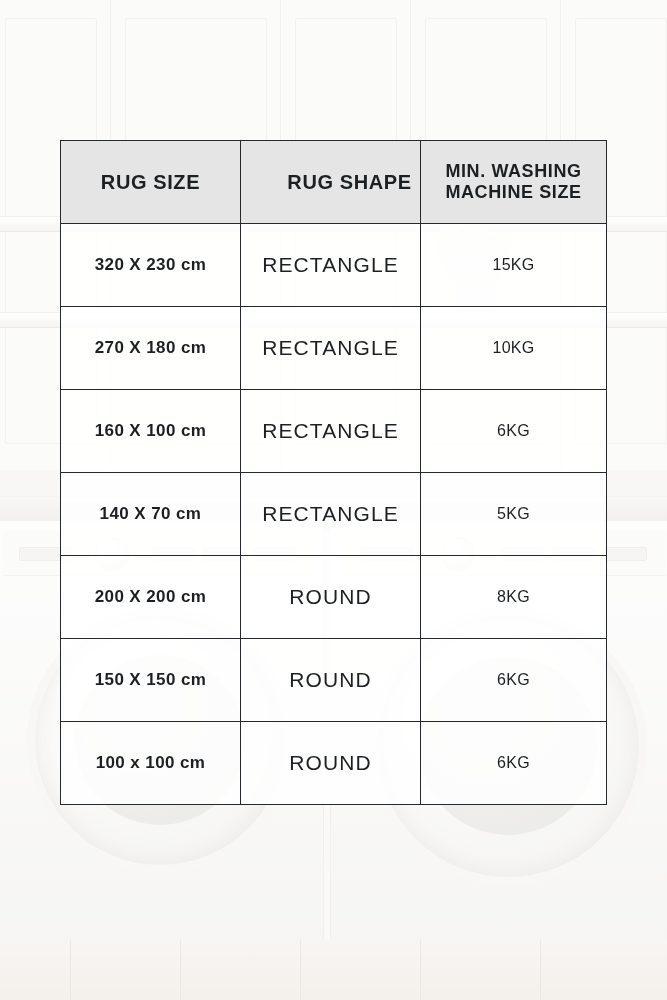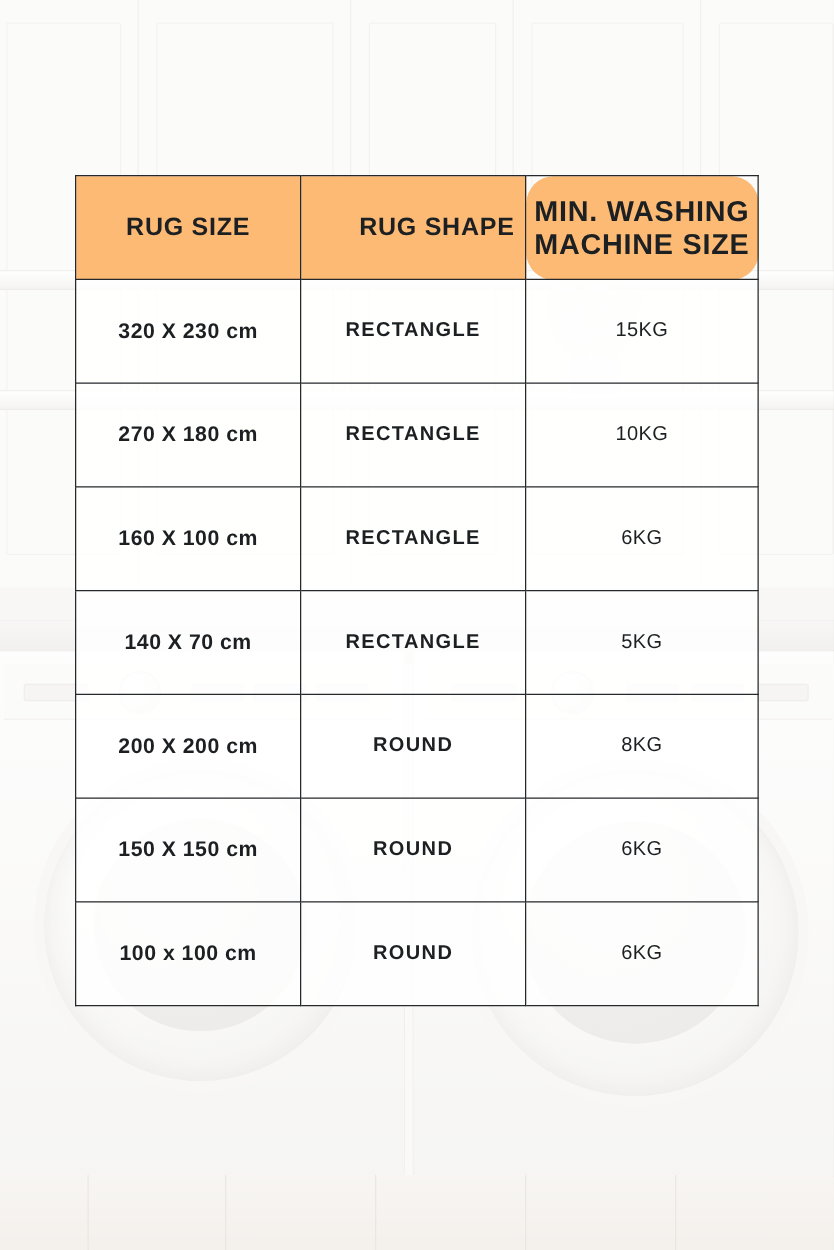--- a/index.html
+++ b/index.html
@@ -147,44 +147,44 @@
     background: transparent;
   }
   table.size-table th,
   table.size-table td {
     border: 1px solid #26292b;
     text-align: center;
     vertical-align: middle;
     color: #1d2022;
   }
   table.size-table thead th {
-    background: #fdba74;
+    background: #e5e5e5;
     height: 82px;
     font-size: 19px;
     font-weight: bold;
     letter-spacing: .6px;
     line-height: 1.15;
     padding: 0 6px;
   }
   table.size-table thead th.head-size { font-size: 20px; }
   table.size-table thead th.head-shape { font-size: 20px; padding-left: 44px; }
-  table.size-table thead th.head-machine { font-size: 23px; border-radius: 22px; }
+  table.size-table thead th.head-machine { font-size: 18px; }
 
   table.size-table tbody td {
     height: 80px;
     background: rgba(255,255,255,.82);
   }
   td.col-size {
     font-size: 17px;
     font-weight: bold;
     letter-spacing: .4px;
   }
   td.col-shape {
-    font-size: 16px;
-    font-weight: bold;
+    font-size: 21px;
+    font-weight: normal;
     letter-spacing: 1.1px;
   }
   td.col-machine {
     font-size: 16px;
     font-weight: normal;
     letter-spacing: .3px;
     background: rgba(255,255,255,.55);
   }
   col.c1 { width: 180px; }
   col.c2 { width: 180px; }

